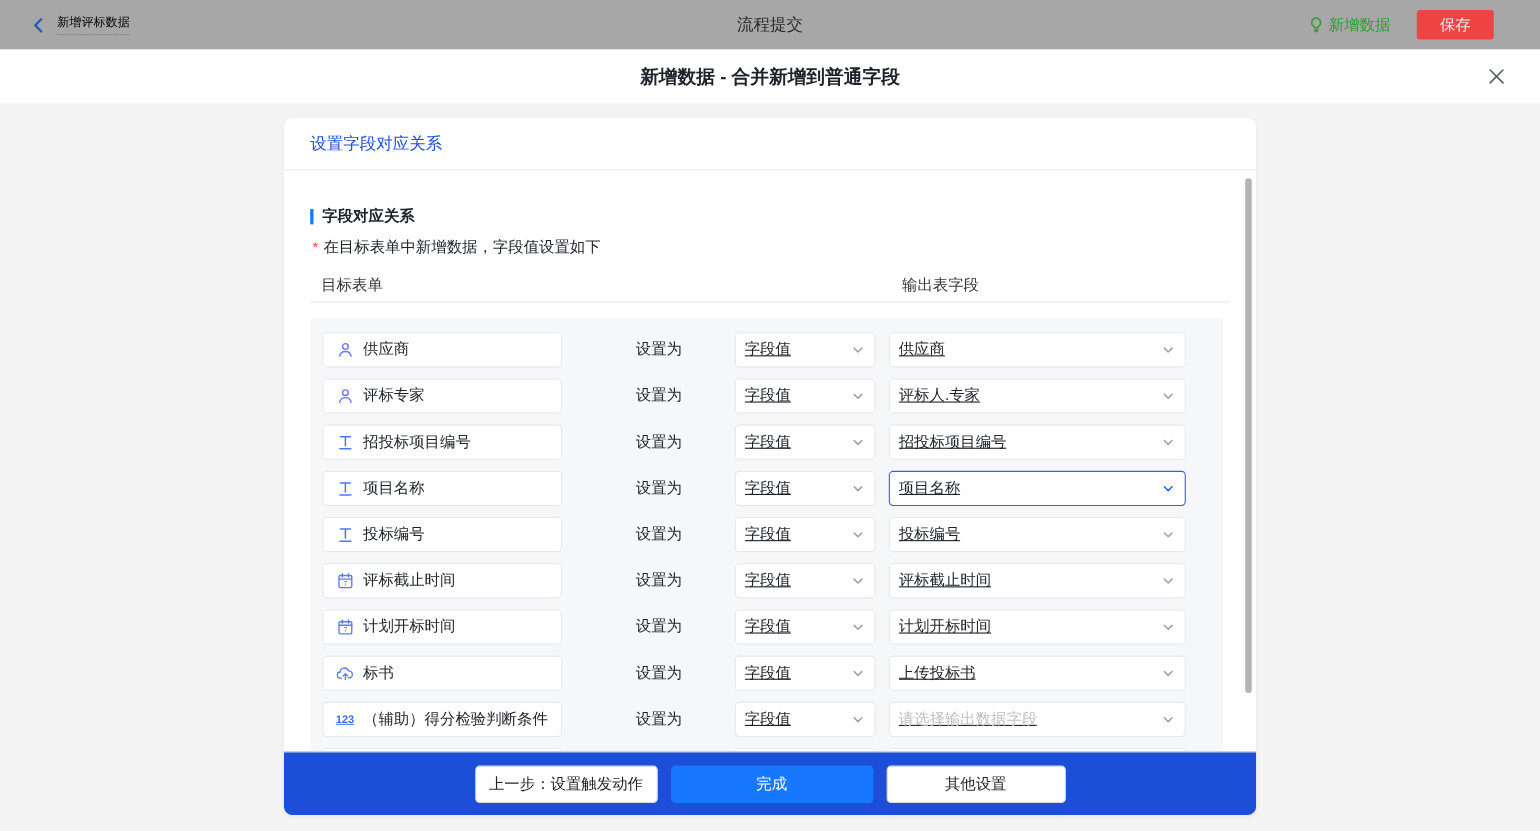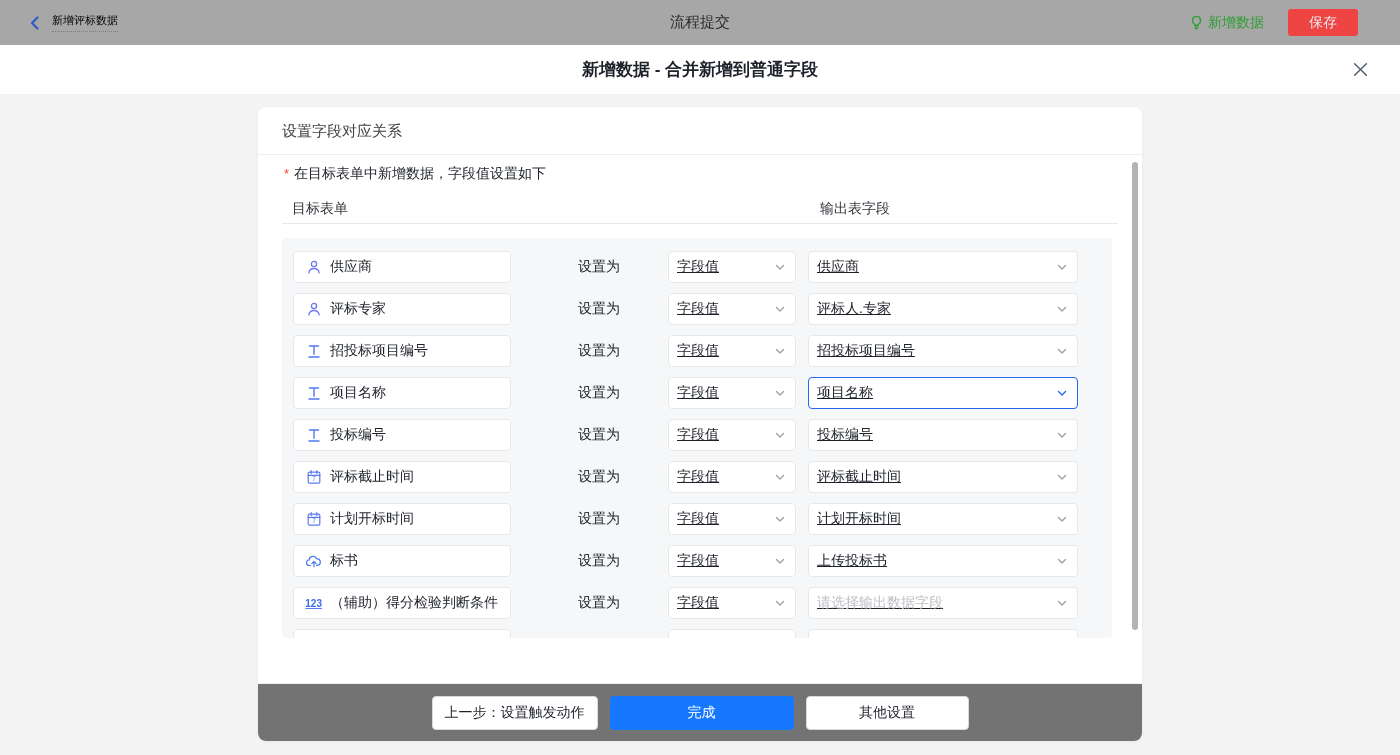--- a/index.html
+++ b/index.html
@@ -51,21 +51,21 @@
   .modal-body { height:660px; background:#f4f4f5; }
 
   
   .card {
     width:884px; height:634px; margin:12px auto 0 auto;
     background:#fff; border-radius:8px; position:relative;
     box-shadow:0 1px 4px rgba(0,0,0,0.05); overflow:hidden;
   }
   .card-header {
     height:48px; line-height:48px; padding:0 24px;
-    font-size:15px; color:#404040; border-bottom:1px solid #ececee;
+    font-size:15px; color:#1d4ed8; border-bottom:1px solid #ececee;
   }
   .card-body {
     height:528px; padding:0 24px; position:relative; overflow:hidden;
   }
   .v-scrollbar {
     position:absolute; right:4px; top:7px; width:6px; height:468px;
     background:#b4b4b4; border-radius:3px; cursor:pointer; z-index:5;
   }
 
   .section-title { margin-top:33px; display:flex; align-items:center; }
@@ -108,21 +108,21 @@
   .select.mode { margin-left:45px; width:128px; }
   .select.output { margin-left:12px; width:270px; }
   .select.focused { border:1.5px solid #2468f2; }
   .select.focused svg { color:#2468f2; }
   .select.placeholder .sel-text { color:#bcbfc4; }
 
   
   .card-footer {
     height:58px; border-top:1px solid #efefef;
     display:flex; align-items:center; justify-content:center; gap:12px;
-    background:#737373; position:relative; z-index:4;
+    background:#1d4ed8; position:relative; z-index:4;
   }
   .btn {
     height:34px; border-radius:4px; font-size:14px; cursor:pointer;
     font-family:inherit; display:inline-flex; align-items:center; justify-content:center;
   }
   .btn-outline { background:#fff; border:1px solid #d8d9dc; color:#1d2129; }
   .btn-prev { width:166px; }
   .btn-done { width:184px; background:#1677ff; border:none; color:#fff; }
   .btn-other { width:163px; }
 </style>
@@ -158,20 +158,24 @@
   </button>
 </div>
 
 <div class="modal-body">
   <div class="card">
     <div class="card-header">设置字段对应关系</div>
 
     <div class="card-body">
       <div class="v-scrollbar"></div>
 
+      <div class="section-title">
+        <span class="section-bar"></span>
+        <span class="section-label">字段对应关系</span>
+      </div>
 
       <div class="note">
         <span class="required-mark">*</span><span>在目标表单中新增数据，字段值设置如下</span>
       </div>
 
       <div class="col-headers">
         <span class="col-left">目标表单</span>
         <span class="col-right">输出表字段</span>
       </div>
 

